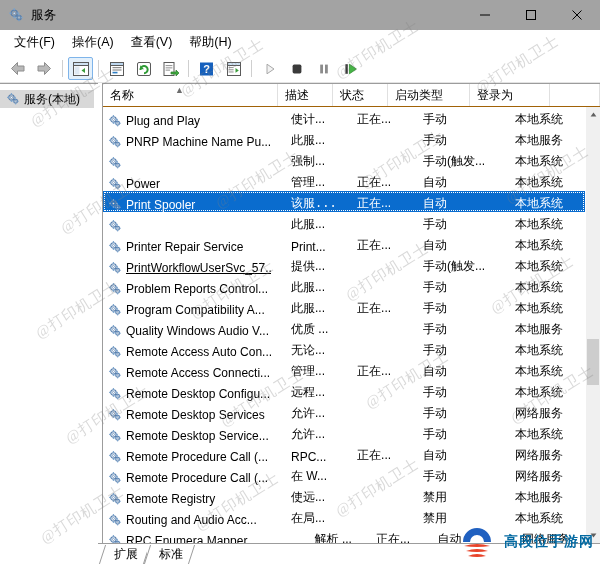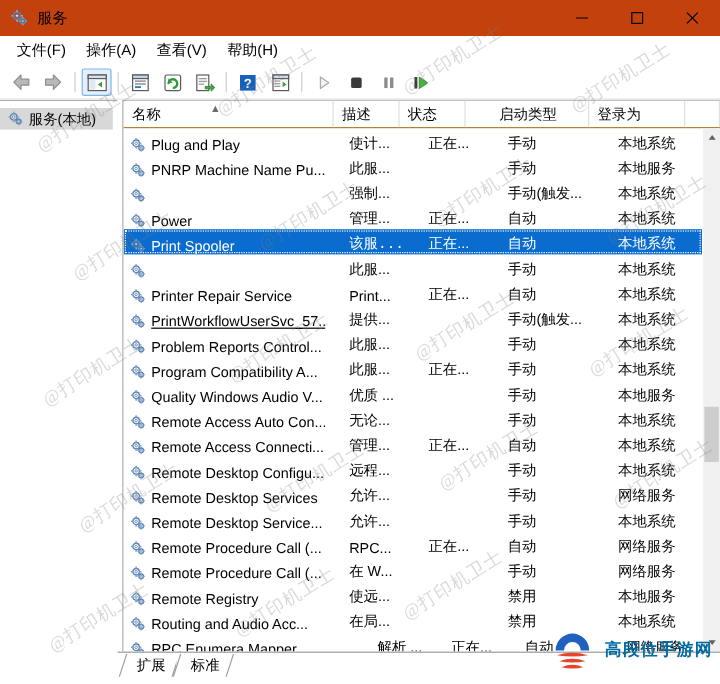--- a/index.html
+++ b/index.html
@@ -24,21 +24,21 @@
     background: #ffffff;
     box-sizing: border-box;
     display: flex;
     flex-direction: column;
   }
 
   
   .titlebar {
     height: 30px;
     min-height: 30px;
-    background: #c2410c;
+    background: #a3a3a3;
     display: flex;
     align-items: center;
     position: relative;
     z-index: 5;
   }
   .title-icon {
     width: 16px;
     height: 16px;
     margin-left: 8px;
     margin-right: 7px;
@@ -551,21 +551,21 @@
           <div class="lv-col" style="width: 175px;">
             <span>名称</span>
             <span class="sortarrow">▲</span>
           </div>
           <div class="lv-col" style="width: 55px;">
             <span>描述</span>
           </div>
           <div class="lv-col" style="width: 55px;">
             <span>状态</span>
           </div>
-          <div class="lv-col" style="width: 82px; margin-left: 21px;">
+          <div class="lv-col" style="width: 82px;">
             <span>启动类型</span>
           </div>
           <div class="lv-col" style="width: 80px;">
             <span>登录为</span>
           </div>
           <div class="lv-col" style="flex: 1 1 auto;"></div>
         </div>
 
       <div class="lv-body">
         <div class="lv-rows" id="lv-rows">

